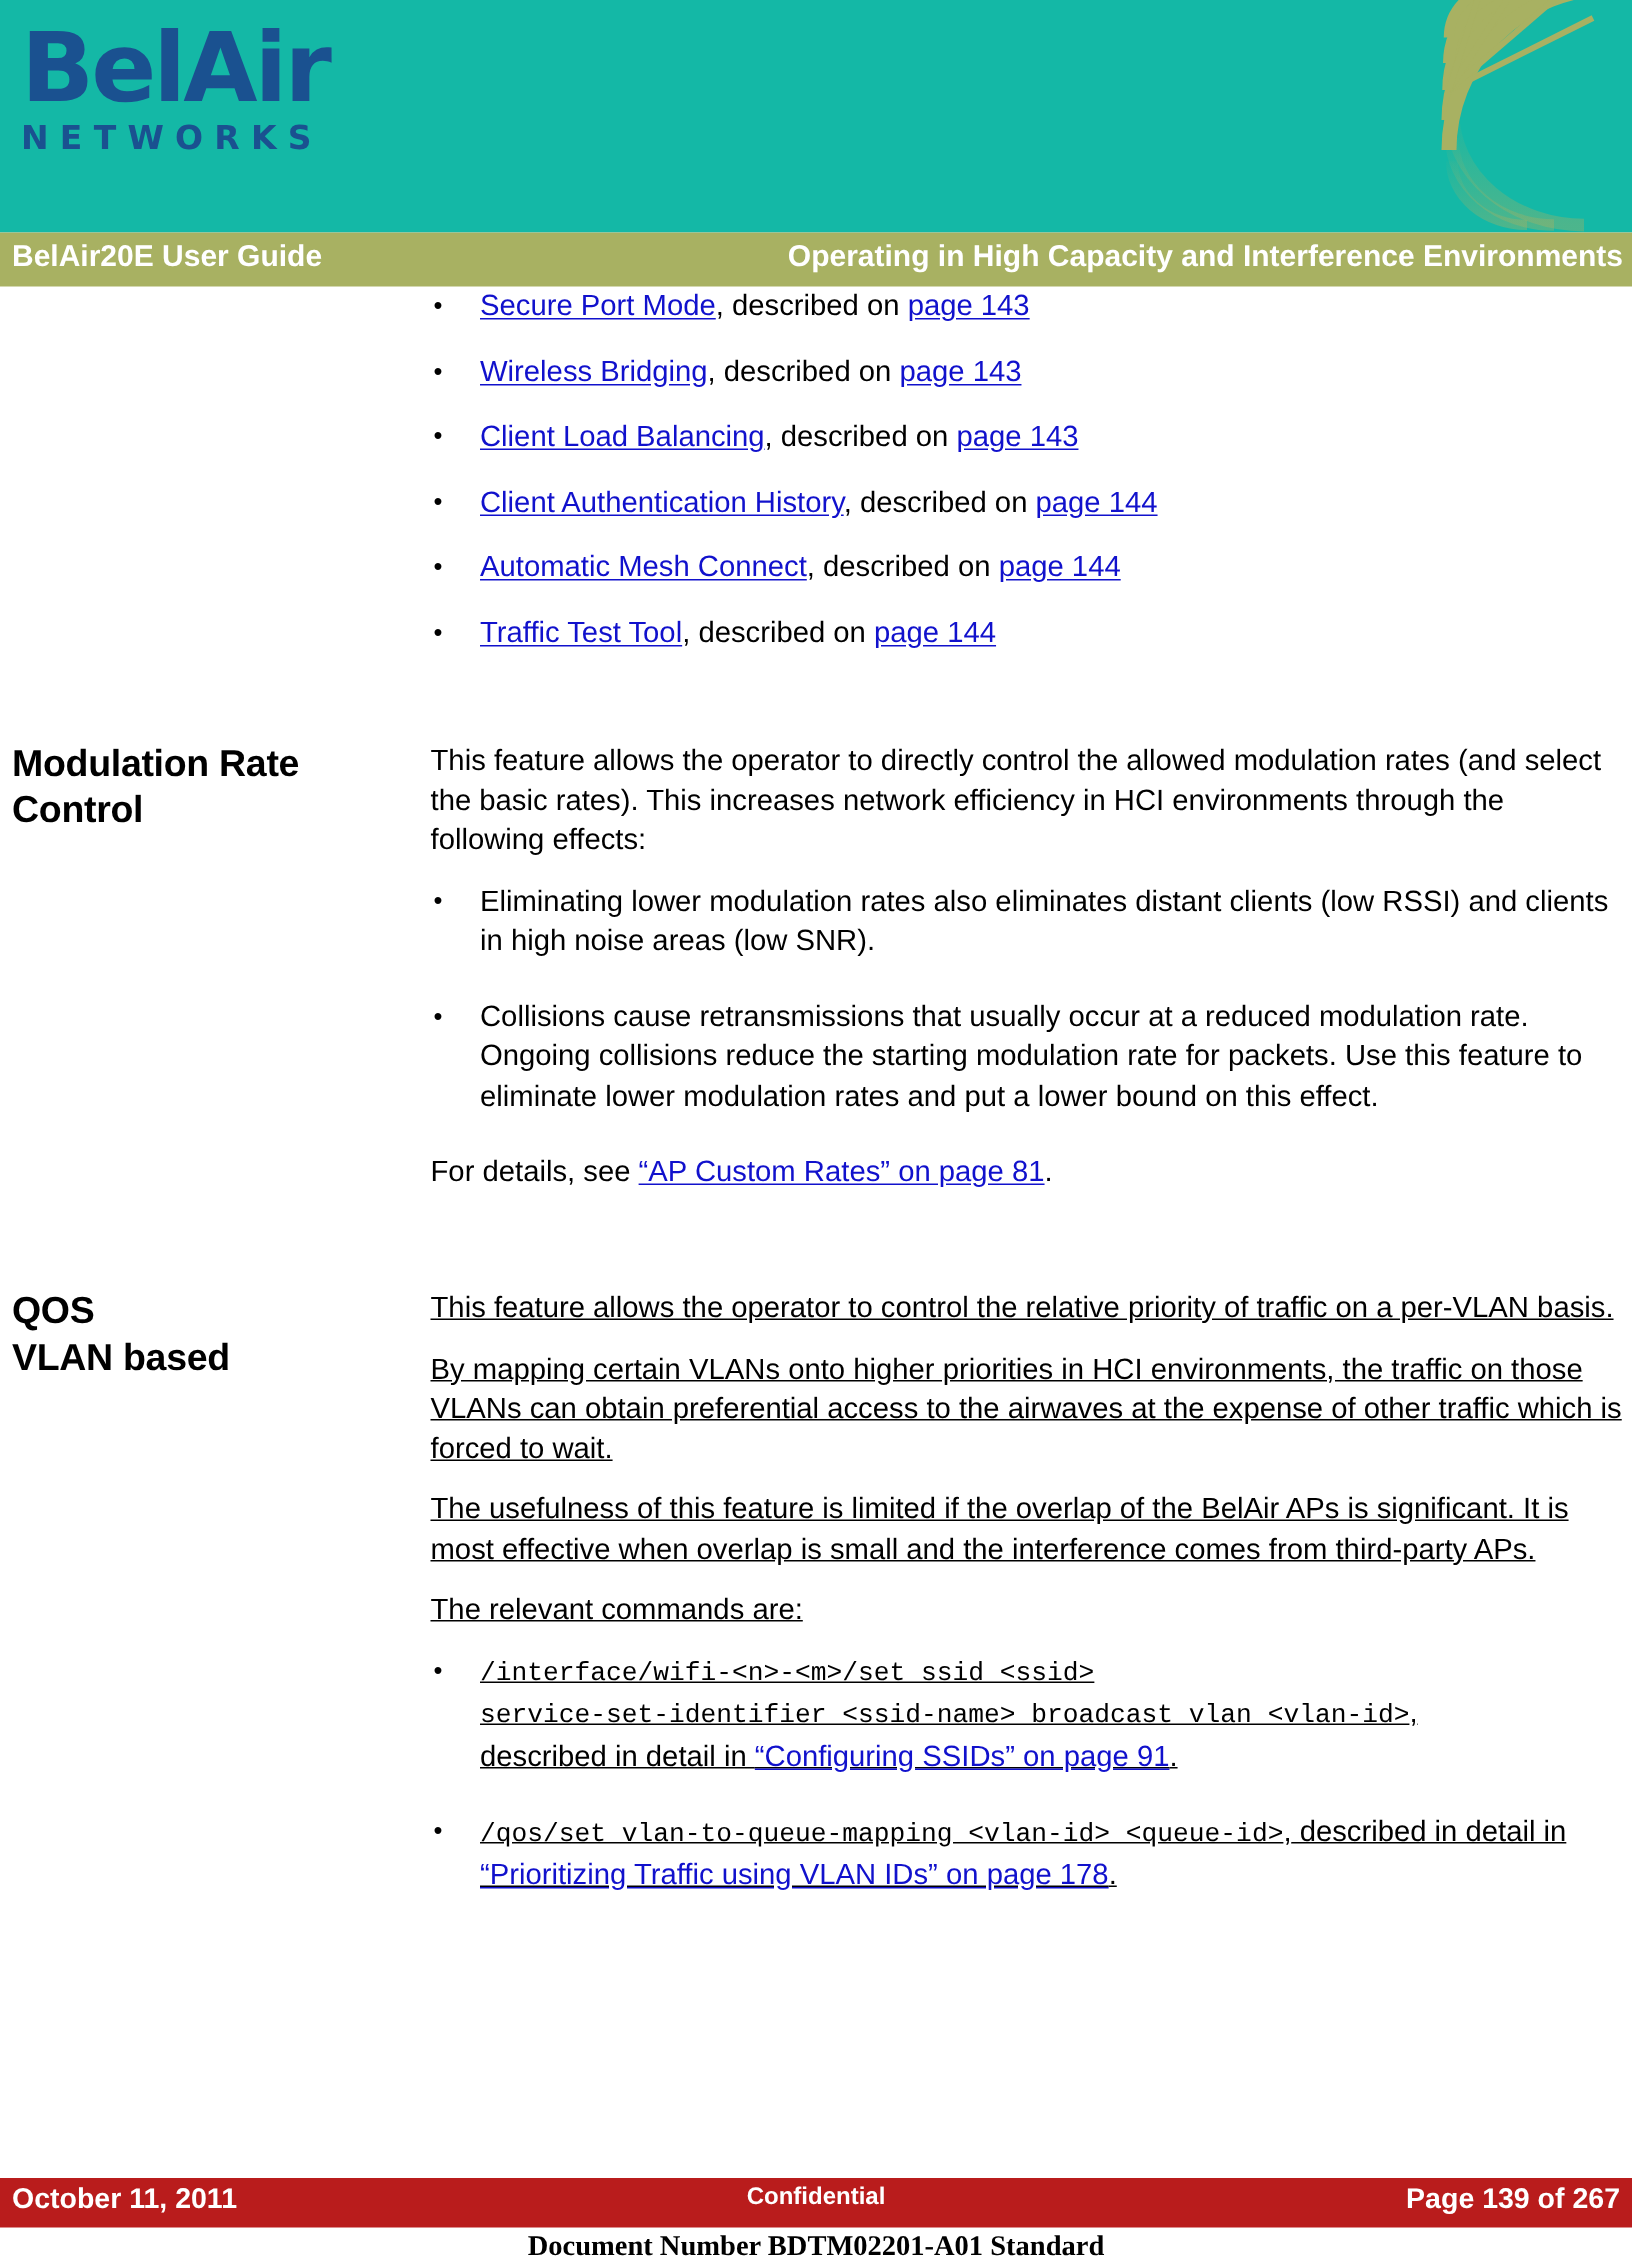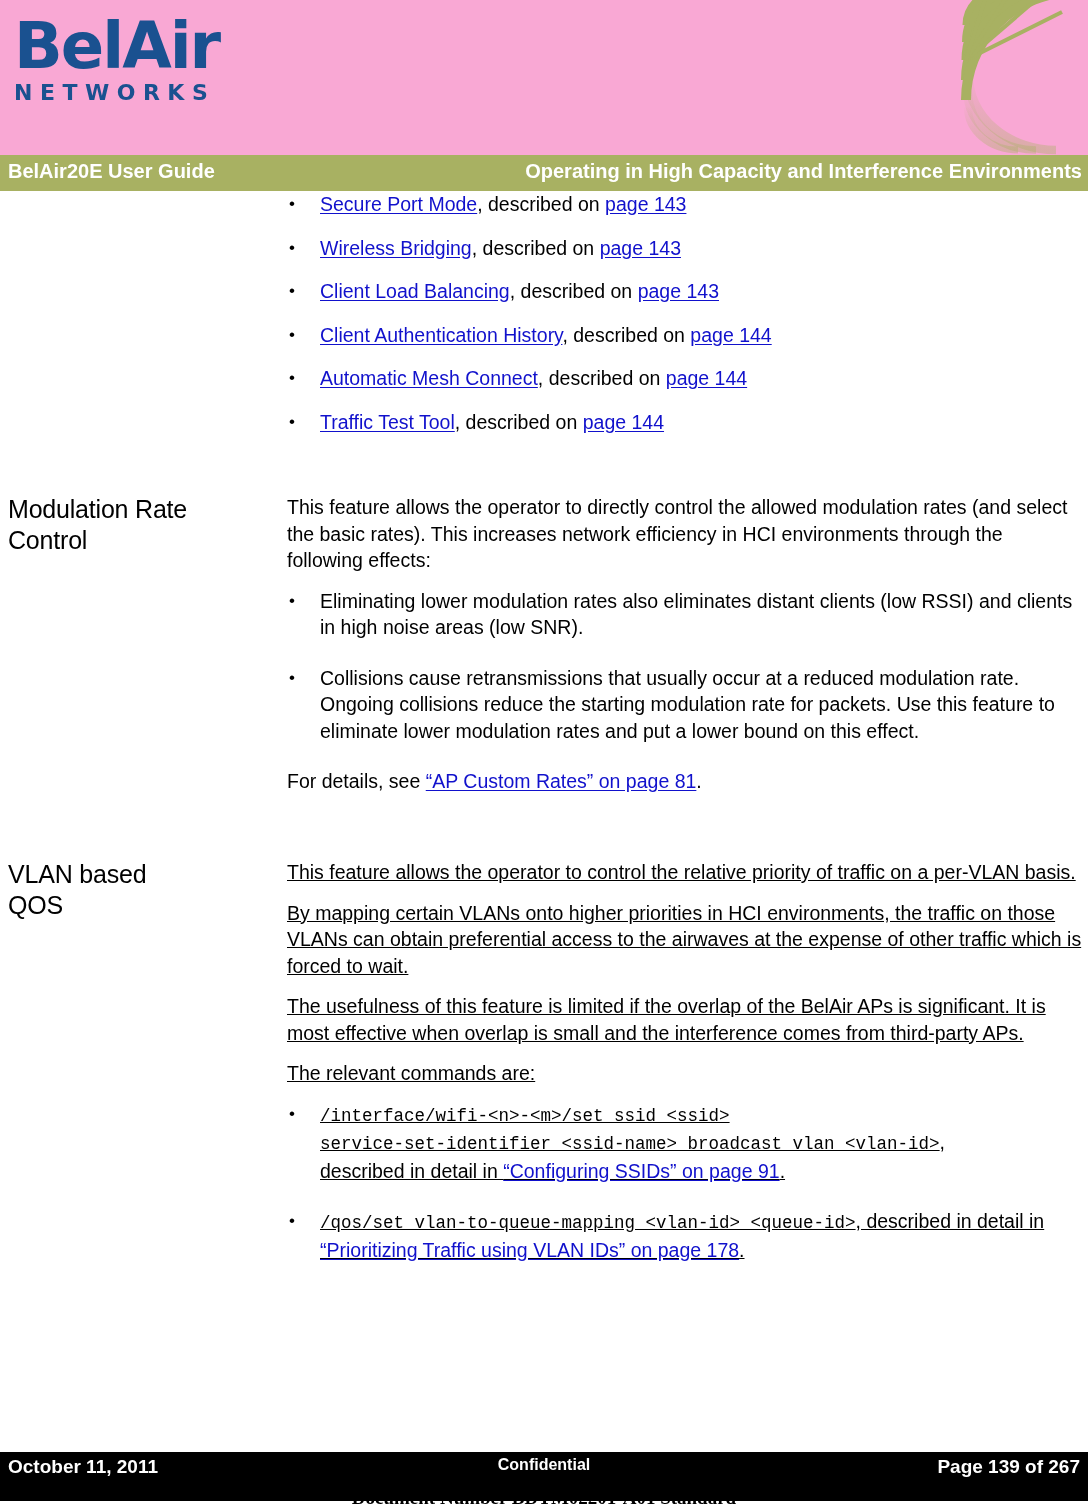--- a/index.html
+++ b/index.html
@@ -15,21 +15,21 @@
     color: #000000;
     overflow: hidden;
   }
 
   
   #masthead {
     position: absolute;
     left: 0; top: 0;
     width: 1088px;
     height: 155px;
-    background: #f9a8d4;
+    background: #14b8a6;
   }
 
   #logo {
     position: absolute;
     left: 14px;
     top: 14px;
     width: 260px;
     height: 100px;
     user-select: none;
   }
@@ -99,21 +99,21 @@
     top: 191px;
     width: 1088px;
     height: 1245px;
   }
 
   .sec-head {
     position: absolute;
     left: 8px;
     width: 262px;
     font-size: 25px;
-    font-weight: normal;
+    font-weight: bold;
     line-height: 31px;
     color: #000000;
     letter-spacing: -0.2px;
   }
 
   .body-col {
     position: absolute;
     left: 287px;
     width: 795px;
   }
@@ -161,22 +161,22 @@
     letter-spacing: 0px;
     color: #000000;
   }
 
   
   #footer-bar {
     position: absolute;
     left: 0;
     top: 1452px;
     width: 1088px;
-    height: 49px;
-    background: #000000;
+    height: 33px;
+    background: #b91c1c;
   }
   #footer-bar .fl {
     position: absolute;
     left: 8px;
     top: 4px;
     font-size: 19px;
     font-weight: bold;
     color: #ffffff;
     white-space: nowrap;
   }
@@ -286,22 +286,22 @@
   <div class="body-col" style="top:303px;">
     <p class="para">This feature allows the operator to directly control the allowed modulation rates (and select the basic rates). This increases network efficiency in HCI environments through the following effects:</p>
     <ul class="bl wide">
       <li>Eliminating lower modulation rates also eliminates distant clients (low RSSI) and clients in high noise areas (low SNR).</li>
       <li>Collisions cause retransmissions that usually occur at a reduced modulation rate.  Ongoing collisions reduce the starting modulation rate for packets. Use this feature to eliminate lower modulation rates and put a lower bound on this effect.</li>
     </ul>
     <p class="para"><span>For details, see </span><a class="lk" href="#">“AP Custom Rates” on page 81</a><span>.</span></p>
   </div>
 
   <div class="sec-head" style="top:668px;">
+    <div>QOS</div>
     <div>VLAN based</div>
-    <div>QOS</div>
   </div>
 
   <div class="body-col" style="top:668px;text-decoration:underline;">
     <p class="para">This feature allows the operator to control the relative priority of traffic on a per-VLAN basis.</p>
     <p class="para">By mapping certain VLANs onto higher priorities in HCI environments, the traffic on those VLANs can obtain preferential access to the airwaves at the expense of other traffic which is forced to wait.</p>
     <p class="para">The usefulness of this feature is limited if the overlap of the BelAir APs is significant. It is most effective when overlap is small and the interference comes from third-party APs.</p>
     <p class="para">The relevant commands are:</p>
 
     <ul class="bl wide">
       <li>

